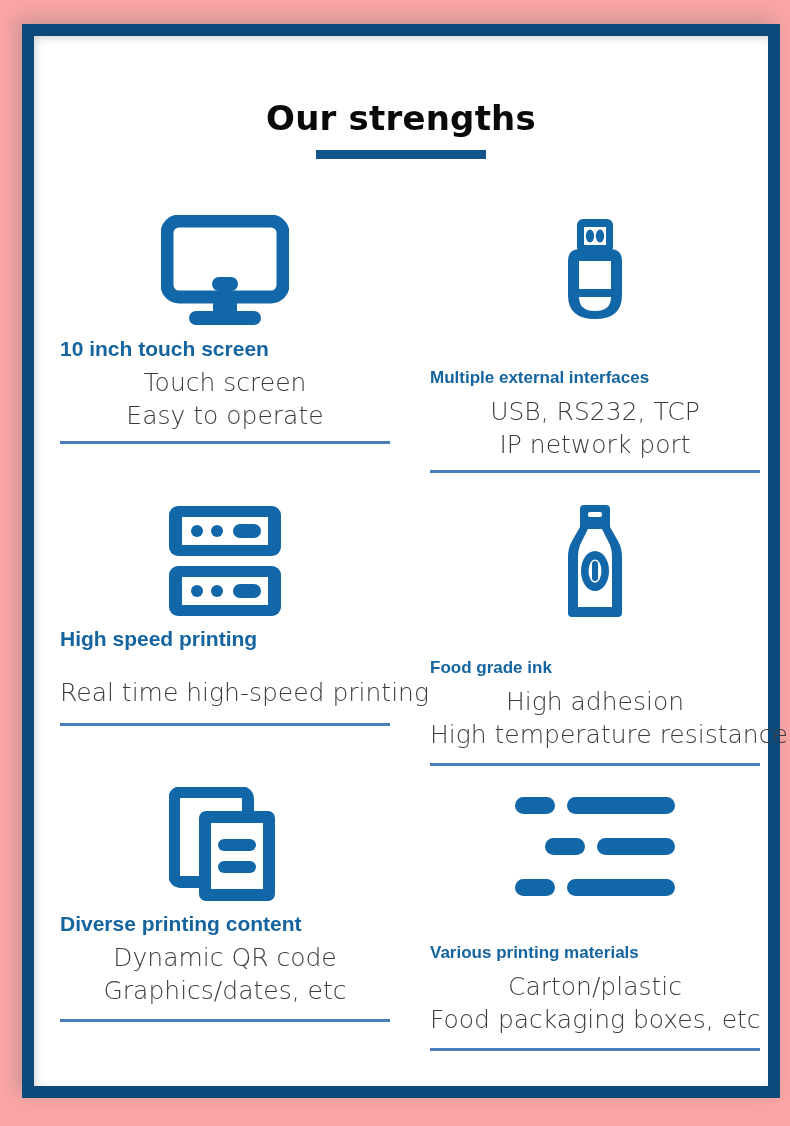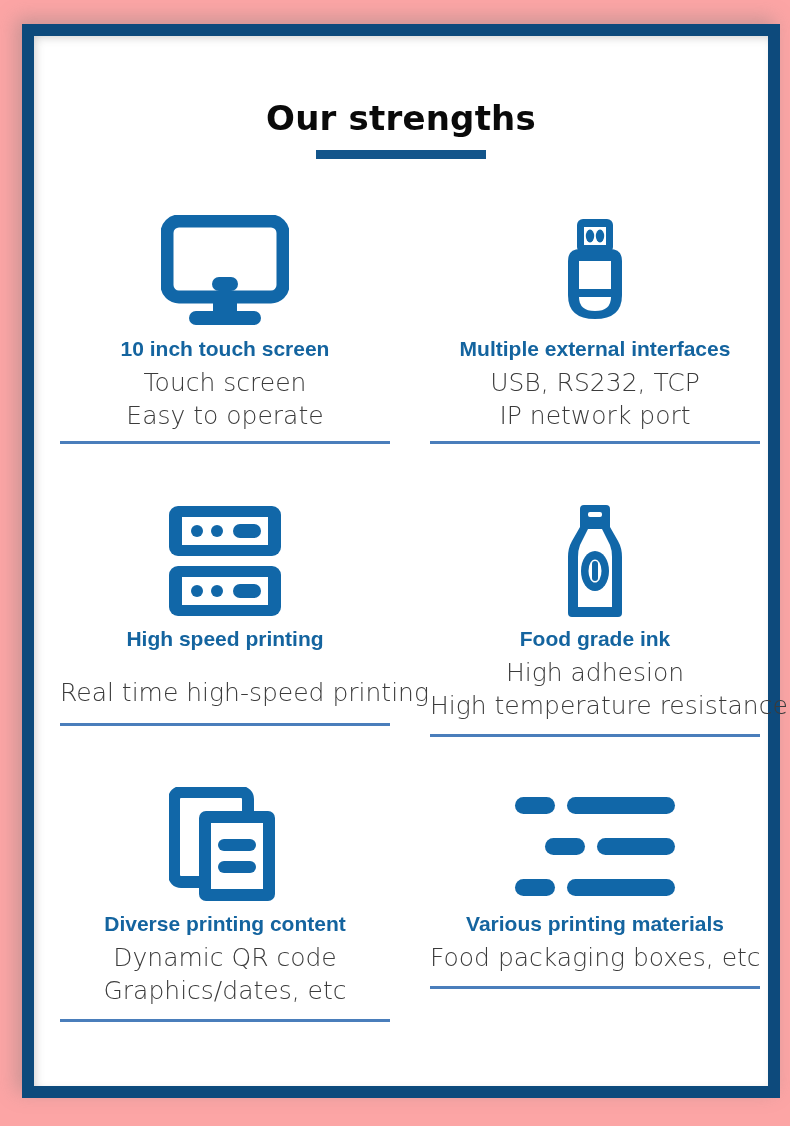--- a/index.html
+++ b/index.html
@@ -103,21 +103,21 @@
   .feature.row-2 { top: 290px; }
   .feature.row-3 { top: 575px; }
 
   .icon-box {
     height: 130px;
     display: flex;
     align-items: center;
     justify-content: center;
   }
   .feature-title {
-    text-align: center;
+    text-align: left;
     color: #14649f;
     font-weight: bold;
     font-size: 21px;
     line-height: 26px;
     white-space: nowrap;
   }
   .feature-lines {
     text-align: center;
     margin-top: 4px;
   }
@@ -129,21 +129,21 @@
     font-family: "DejaVu Sans", sans-serif;
     white-space: nowrap;
   }
   .feature-divider {
     margin-top: 9px;
     height: 3px;
     background: #4a7ebb;
   }
 
   
-  .feature.col-right .feature-title { font-size: 21px; }
+  .feature.col-right .feature-title { font-size: 17px; margin-top: 29px; }
   .feature.row-2.col-left .feature-lines { margin-top: 24px; }
   .feature.row-2.col-left .feature-divider { margin-top: 14px; }
   .feature.row-3 .feature-divider { margin-top: 12px; }
   .feature.row-2.col-right .feature-divider { margin-top: 12px; }
 
   svg { display: block; }
 </style>
 </head>
 <body>
 
@@ -268,20 +268,21 @@
             <rect x="6" y="10" width="40" height="17" rx="8.5" ry="8.5" fill="#1167a8"></rect>
             <rect x="58" y="10" width="108" height="17" rx="8.5" ry="8.5" fill="#1167a8"></rect>
             <rect x="36" y="51" width="40" height="17" rx="8.5" ry="8.5" fill="#1167a8"></rect>
             <rect x="88" y="51" width="78" height="17" rx="8.5" ry="8.5" fill="#1167a8"></rect>
             <rect x="6" y="92" width="40" height="17" rx="8.5" ry="8.5" fill="#1167a8"></rect>
             <rect x="58" y="92" width="108" height="17" rx="8.5" ry="8.5" fill="#1167a8"></rect>
           </svg>
         </div>
         <div class="feature-title">Various printing materials</div>
         <div class="feature-lines">
+          <div class="feature-line">Carton/plastic</div>
           <div class="feature-line">Food packaging boxes, etc</div>
         </div>
         <div class="feature-divider"></div>
       </div>
 
     </div>
   </div>
 </div>
 
 </body></html>

